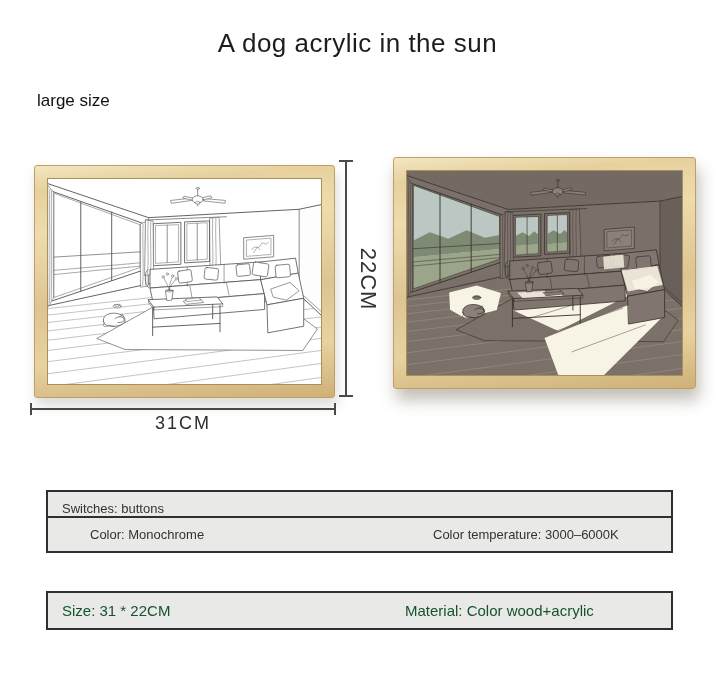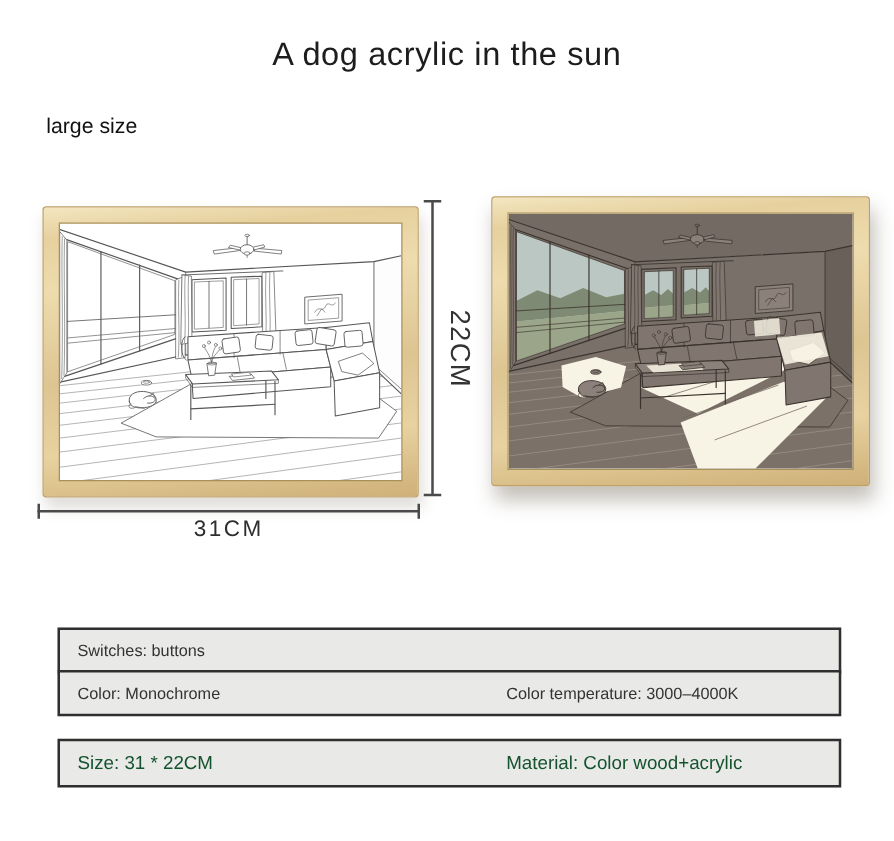--- a/index.html
+++ b/index.html
@@ -65,22 +65,22 @@
   }
   
   .spec-row{
     position:absolute;left:46px;width:627px;box-sizing:border-box;
     border:2px solid var(--table-border,#2f2f2f);
     background:var(--table-bg,#e9e9e7);
     display:flex;align-items:center;font-size:13px;color:#333;
   }
   .spec-row .cell-left{width:357px;padding-left:14px;box-sizing:border-box;}
   .spec-row .cell-right{flex:1;}
-  .row-1{top:502px;height:37px;}
-  .row-2{top:536px;height:37px;}
+  .row-1{top:490px;height:37px;}
+  .row-2{top:516px;height:37px;padding-left:28px;}
   .row-3{top:591px;height:39px;font-size:15px;color:#14532d;}
 </style>
 </head>
 <body>
 
 <svg width="0" height="0" style="position:absolute" aria-hidden="true">
   <defs>
     <clipPath id="fc">
         <polygon points="0,272 221,225 552,248 600,292 600,440 0,440"></polygon>
       </clipPath>
@@ -275,18 +275,18 @@
 <div class="dim dim-h-line"></div>
 <div class="dim dim-cap-v cap-left"></div>
 <div class="dim dim-cap-v cap-right"></div>
 <div class="dim-h-label">31CM</div>
 
 <div class="spec-row row-1">
   <div class="cell-left">Switches: buttons</div>
 </div>
 <div class="spec-row row-2">
   <div class="cell-left">Color: Monochrome</div>
-  <div class="cell-right">Color temperature: 3000–4000K</div>
+  <div class="cell-right">Color temperature: 3000–6000K</div>
 </div>
 <div class="spec-row row-3">
   <div class="cell-left">Size: 31 * 22CM</div>
   <div class="cell-right">Material: Color wood+acrylic</div>
 </div>
 
 </body></html>

